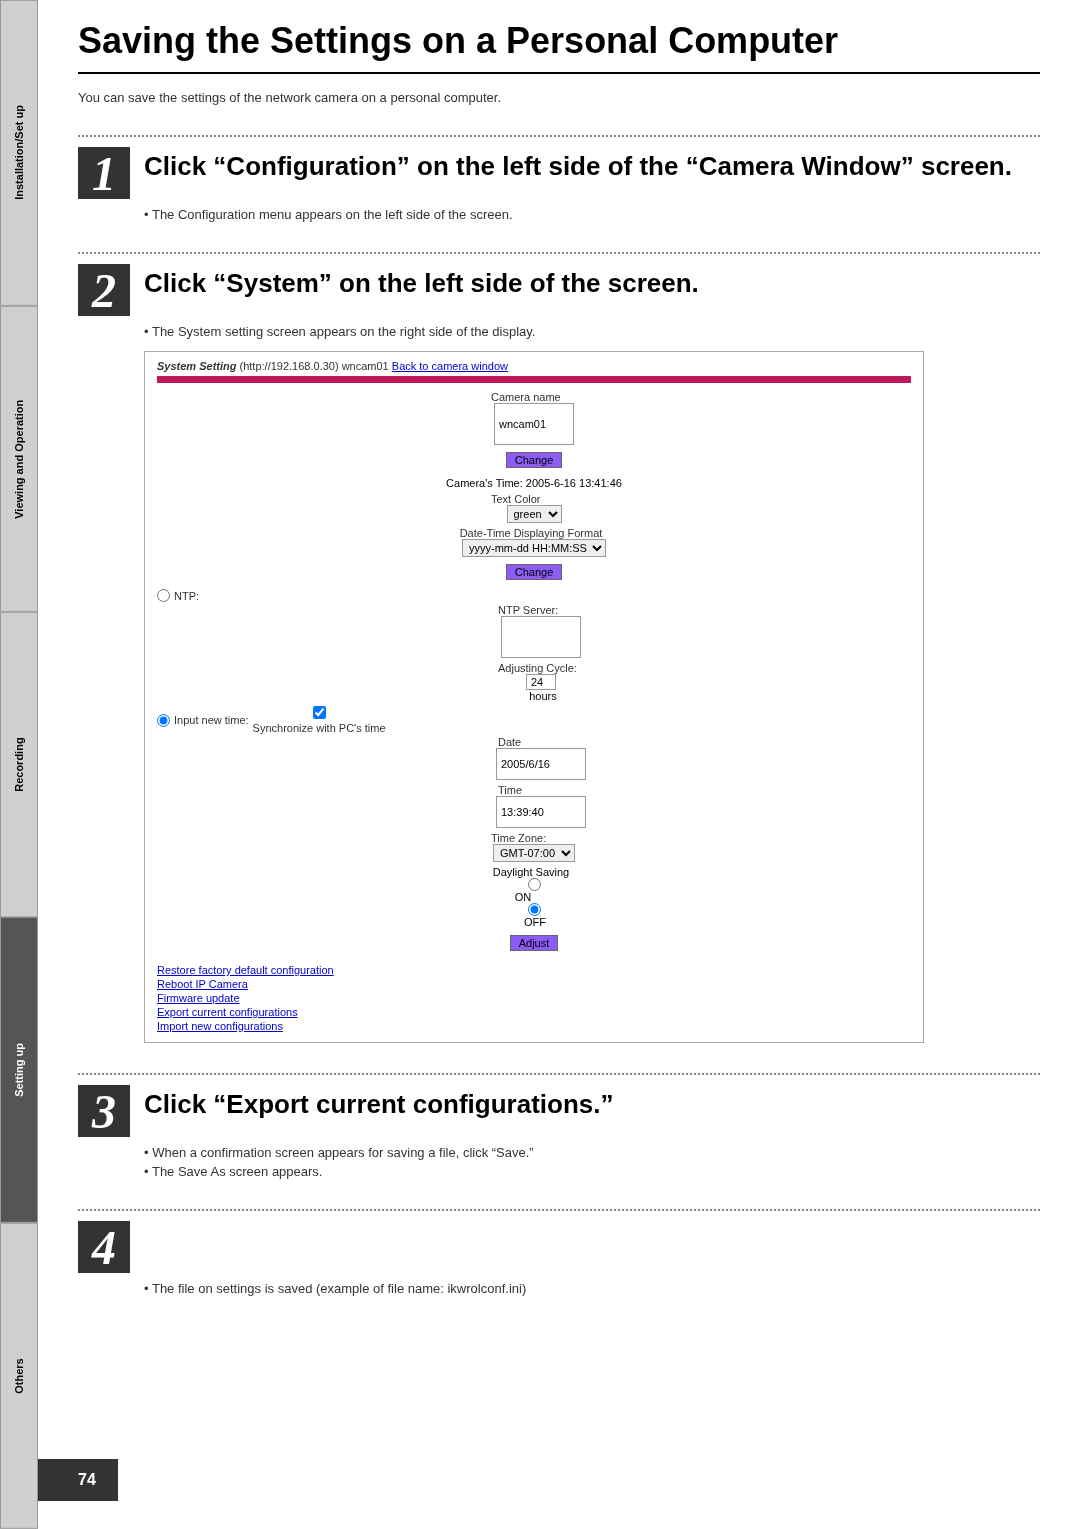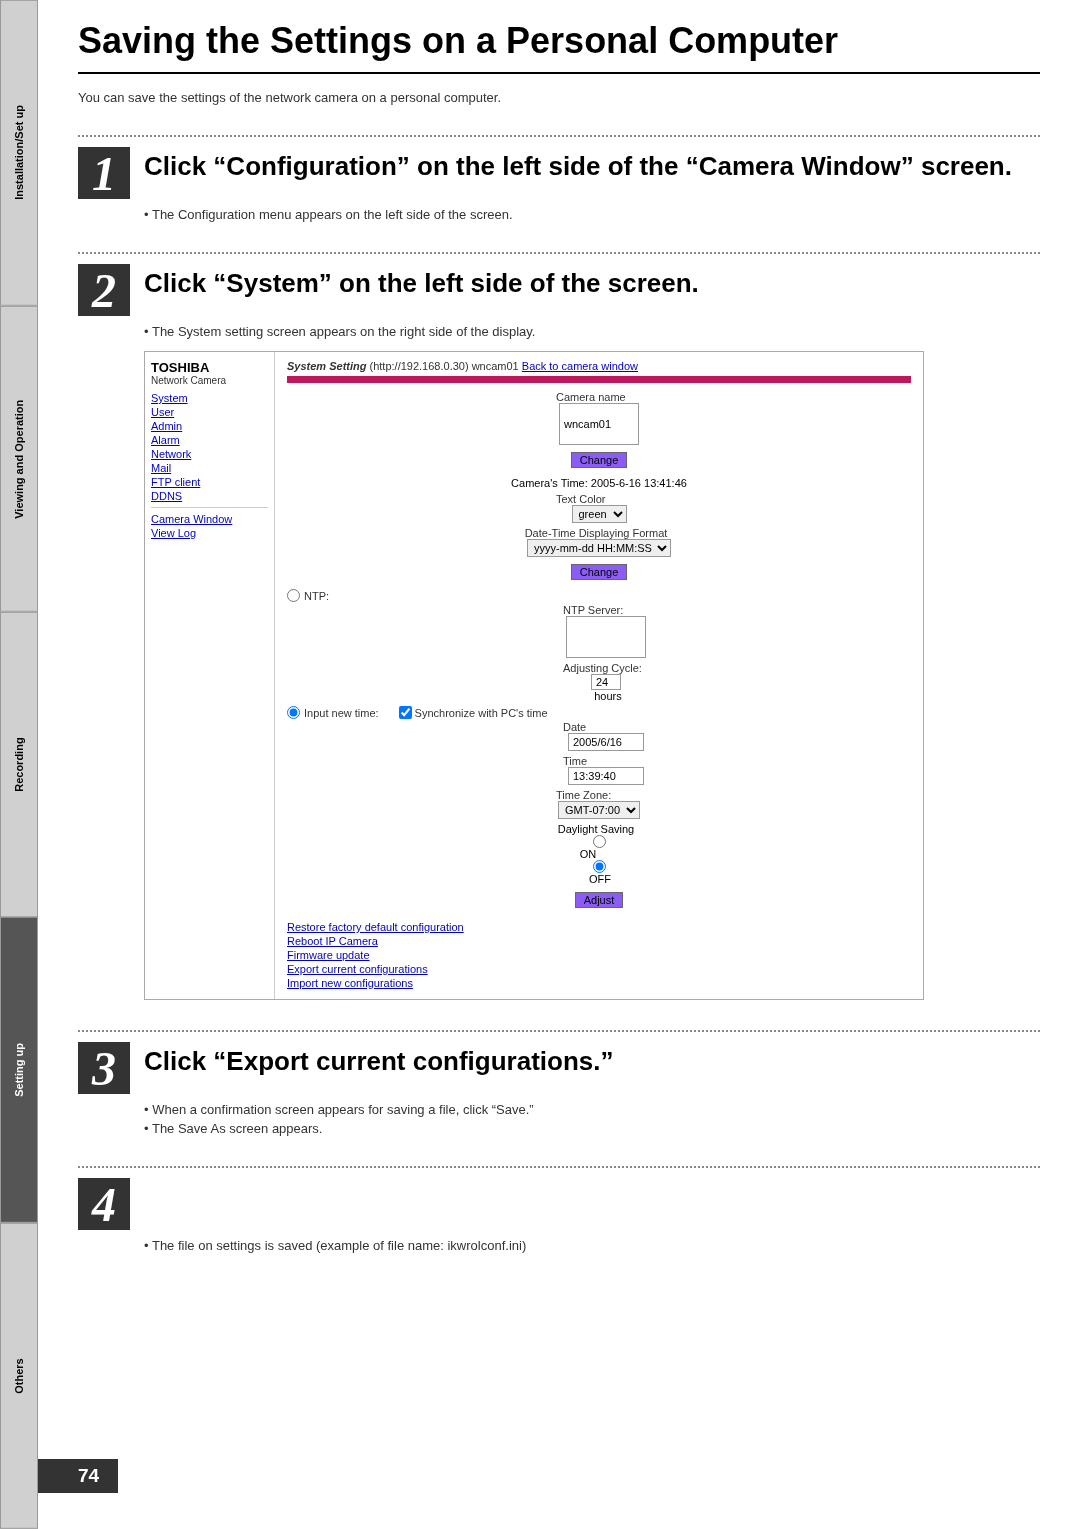--- a/index.html
+++ b/index.html
@@ -254,42 +254,42 @@
       font-size: 11px;
       color: #0000cc;
       text-decoration: underline;
       display: block;
       margin-bottom: 2px;
       cursor: pointer;
     }
 
     .cam-date-input {
       border: 1px solid #999;
-      padding: 2px 4px;
-      font-size: 11px;
-      width: 76px;
+      padding: 9px 4px;
+      font-size: 11px;
+      width: 90px;
     }
 
     .cam-hours-input {
       border: 1px solid #999;
       padding: 1px 4px;
       font-size: 11px;
       width: 30px;
     }
 
     
     .page-number-bar {
       position: absolute;
-      bottom: 36px;
+      bottom: 28px;
       left: 38px;
       right: 0;
-      padding: 6px 40px;
+      padding: 12px 40px;
       background: #333;
       color: #fff;
-      font-size: 19px;
+      font-size: 16px;
       font-weight: bold;
       width: 80px;
       text-align: center;
     }
 
     .checkbox-inline {
       font-size: 11px;
       display: flex;
       align-items: center;
       gap: 3px;
@@ -336,37 +336,20 @@
     <hr class="dotted-line">
     <div class="step-header">
       <div class="step-number">2</div>
       <div class="step-title">Click “System” on the left side of the screen.</div>
     </div>
     <div class="step-body">
       <p class="step-bullet">The System setting screen appears on the right side of the display.</p>
 
       <div class="camera-window">
 
-        <div class="cam-sidebar">
-          <div class="cam-logo">
-            <div class="cam-logo-toshiba">TOSHIBA</div>
-            <div class="cam-logo-sub">Network Camera</div>
-          </div>
-          <a class="cam-nav-item">System</a>
-          <a class="cam-nav-item">User</a>
-          <a class="cam-nav-item">Admin</a>
-          <a class="cam-nav-item">Alarm</a>
-          <a class="cam-nav-item">Network</a>
-          <a class="cam-nav-item">Mail</a>
-          <a class="cam-nav-item">FTP client</a>
-          <a class="cam-nav-item">DDNS</a>
-          <div class="cam-nav-divider"></div>
-          <a class="cam-nav-item">Camera Window</a>
-          <a class="cam-nav-item">View Log</a>
-        </div>
 
         <div class="cam-main">
           <div class="cam-header-bar">
             <span class="system-setting-label">System Setting</span>
             <span>(http://192.168.0.30) wncam01 </span>
             <span class="back-link">Back to camera window</span>
           </div>
 
           <div class="cam-field-row">
             <span class="cam-field-label">Camera name</span>
@@ -407,21 +390,21 @@
           </div>
           <div class="cam-field-row" style="margin-left:14px;">
             <span class="cam-field-label">Adjusting Cycle:</span>
             <input class="cam-hours-input" type="text" value="24" style="">
             <span style="margin-left:4px;">hours</span>
           </div>
 
           <div class="cam-radio-row">
             <input type="radio" name="timeset" checked="" style="">
             <span>Input new time:</span>
-            <span class="checkbox-inline" style="margin-left:20px;">
+            <span class="checkbox-inline" style="margin-left:4px;flex-direction:column;">
               <input type="checkbox" checked="" style="">
               <span>Synchronize with PC's time</span>
             </span>
           </div>
           <div class="cam-field-row" style="margin-left:14px;">
             <span class="cam-field-label">Date</span>
             <input class="cam-date-input" type="text" value="2005/6/16" style="">
           </div>
           <div class="cam-field-row" style="margin-left:14px;">
             <span class="cam-field-label">Time</span>

